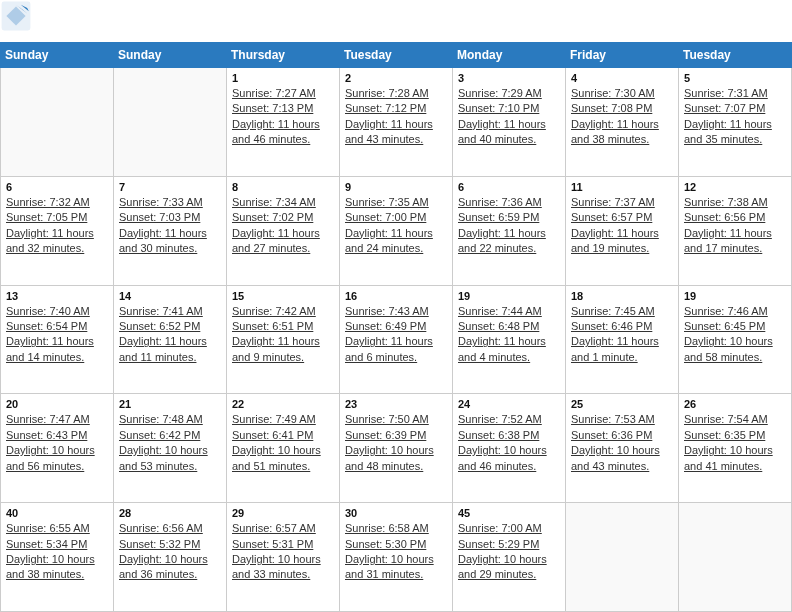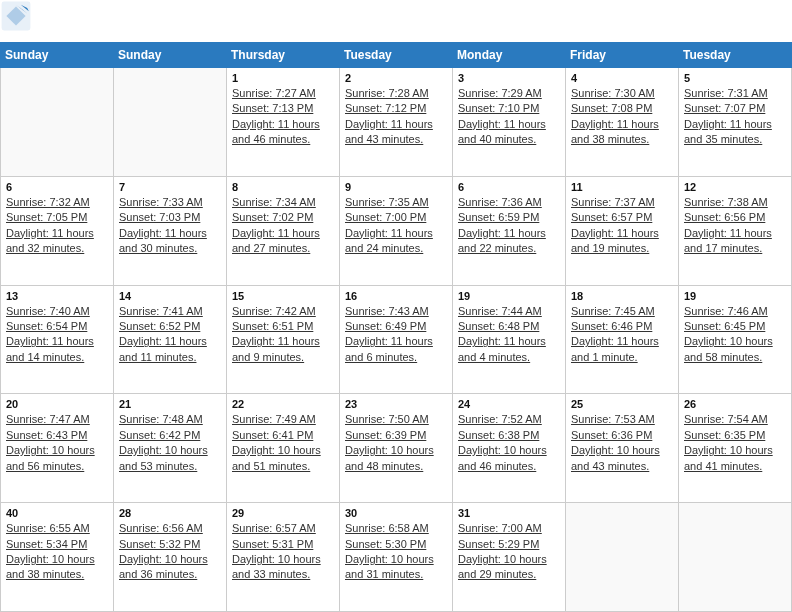--- a/index.html
+++ b/index.html
@@ -251,21 +251,21 @@
           </td>
           <td>
             <span class="day-num">29</span>
             <div class="cell-text">Sunrise: 6:57 AM<br>Sunset: 5:31 PM<br>Daylight: 10 hours and 33 minutes.</div>
           </td>
           <td>
             <span class="day-num">30</span>
             <div class="cell-text">Sunrise: 6:58 AM<br>Sunset: 5:30 PM<br>Daylight: 10 hours and 31 minutes.</div>
           </td>
           <td>
-            <span class="day-num">31</span>
+            <span class="day-num">45</span>
             <div class="cell-text">Sunrise: 7:00 AM<br>Sunset: 5:29 PM<br>Daylight: 10 hours and 29 minutes.</div>
           </td>
           <td class="empty"></td>
           <td class="empty"></td>
         </tr>
       </tbody>
   </table>
 </div>
 
 </body></html>

